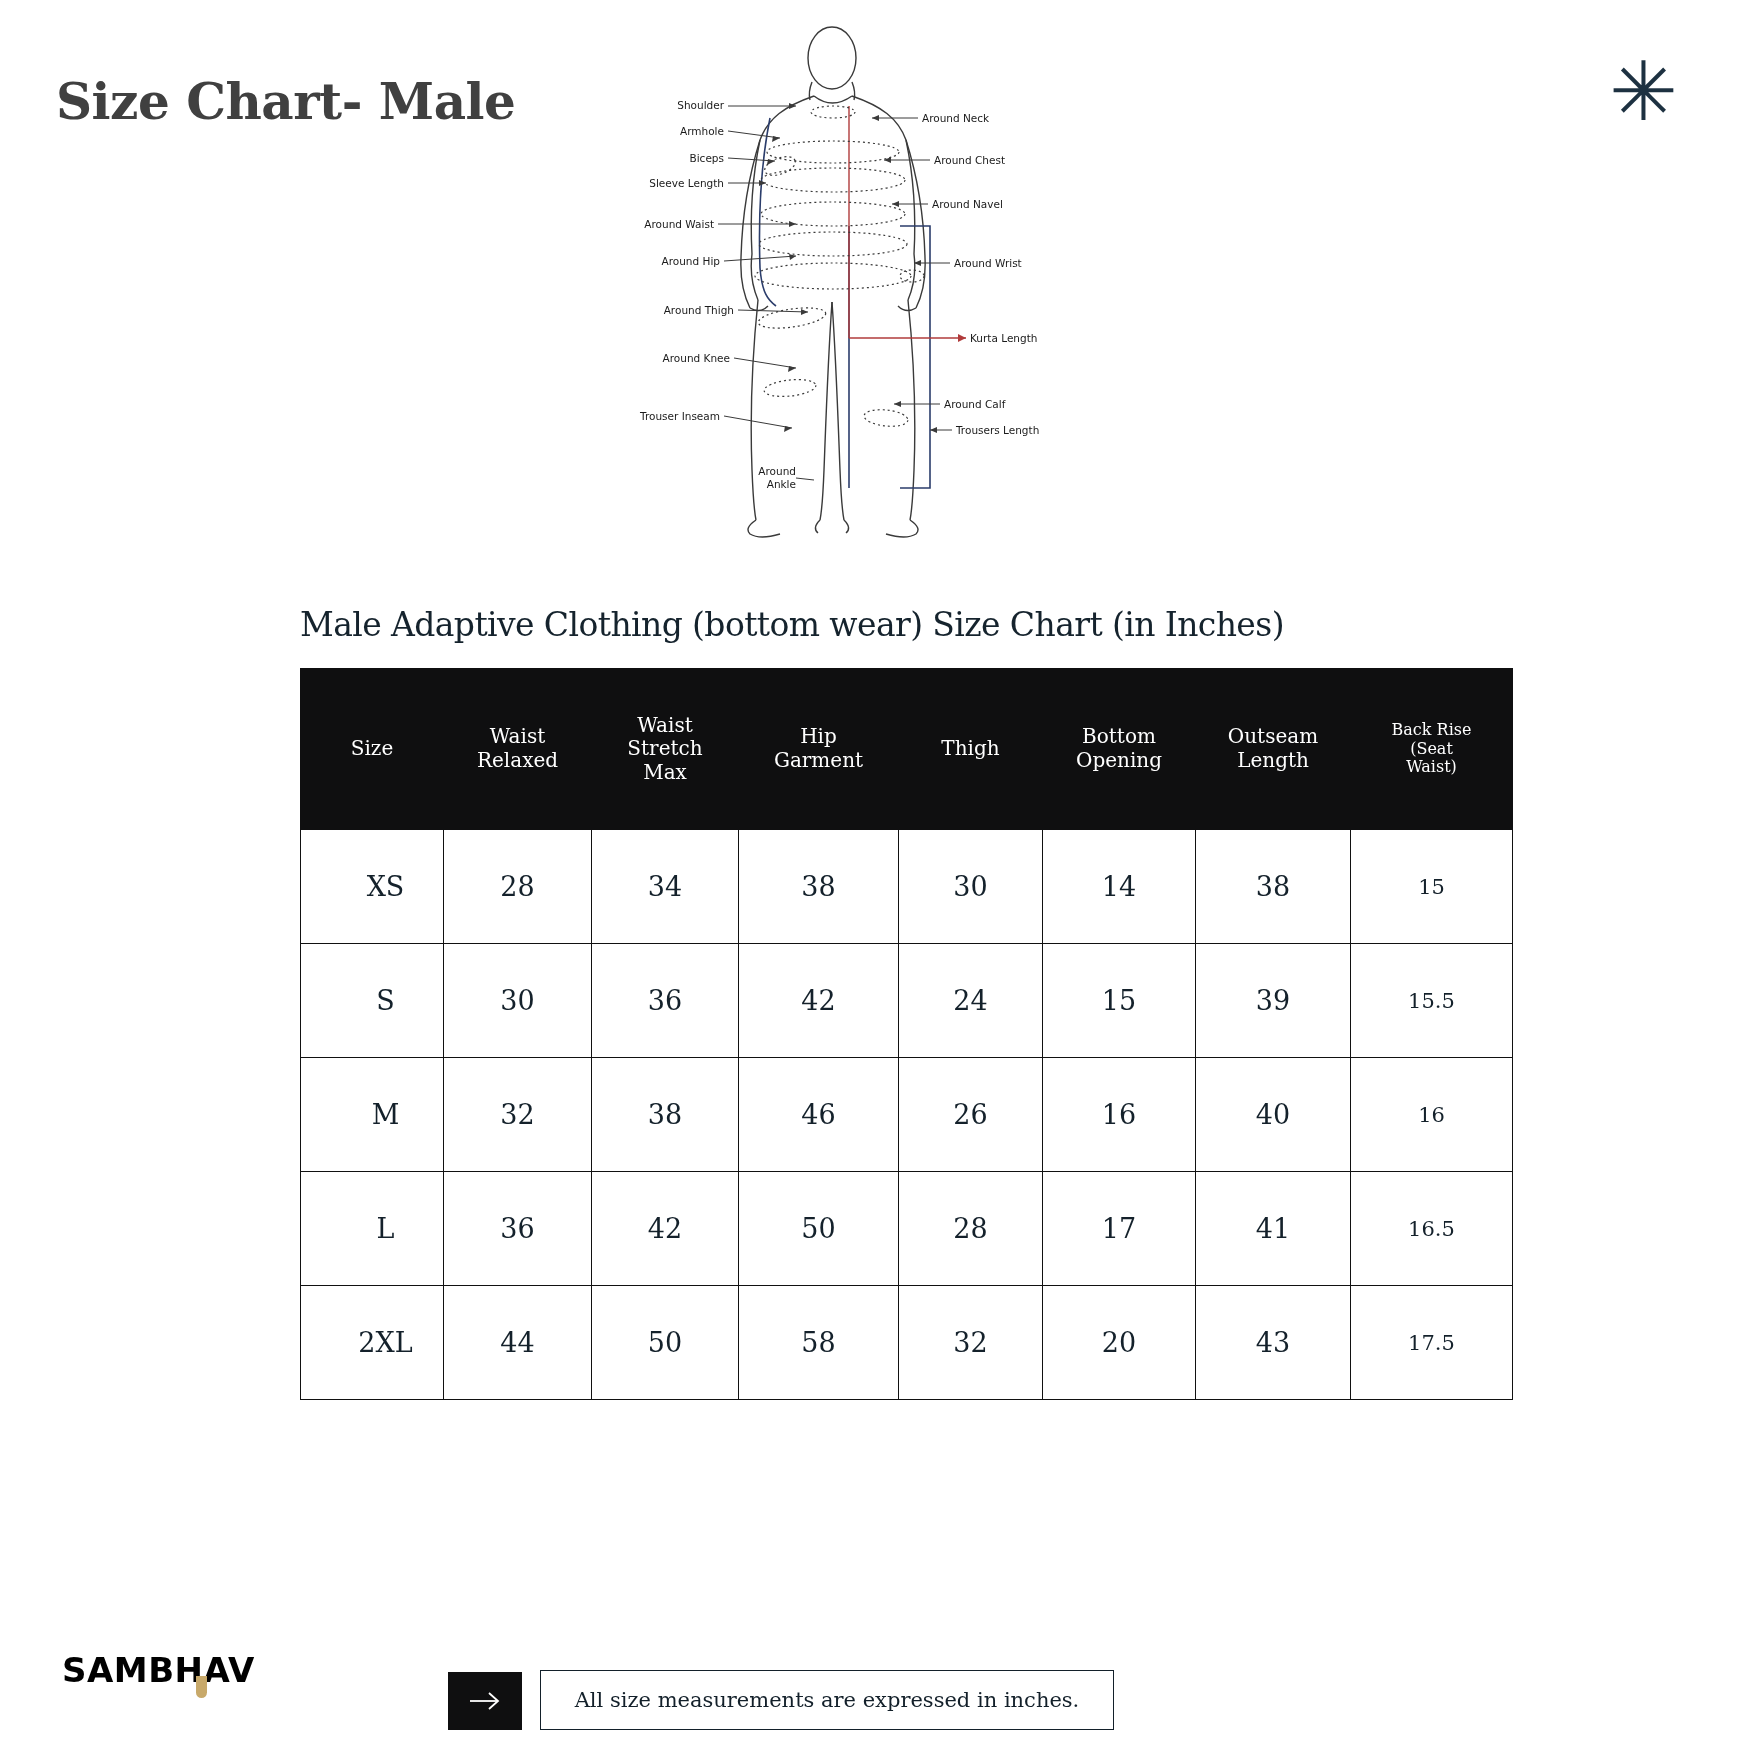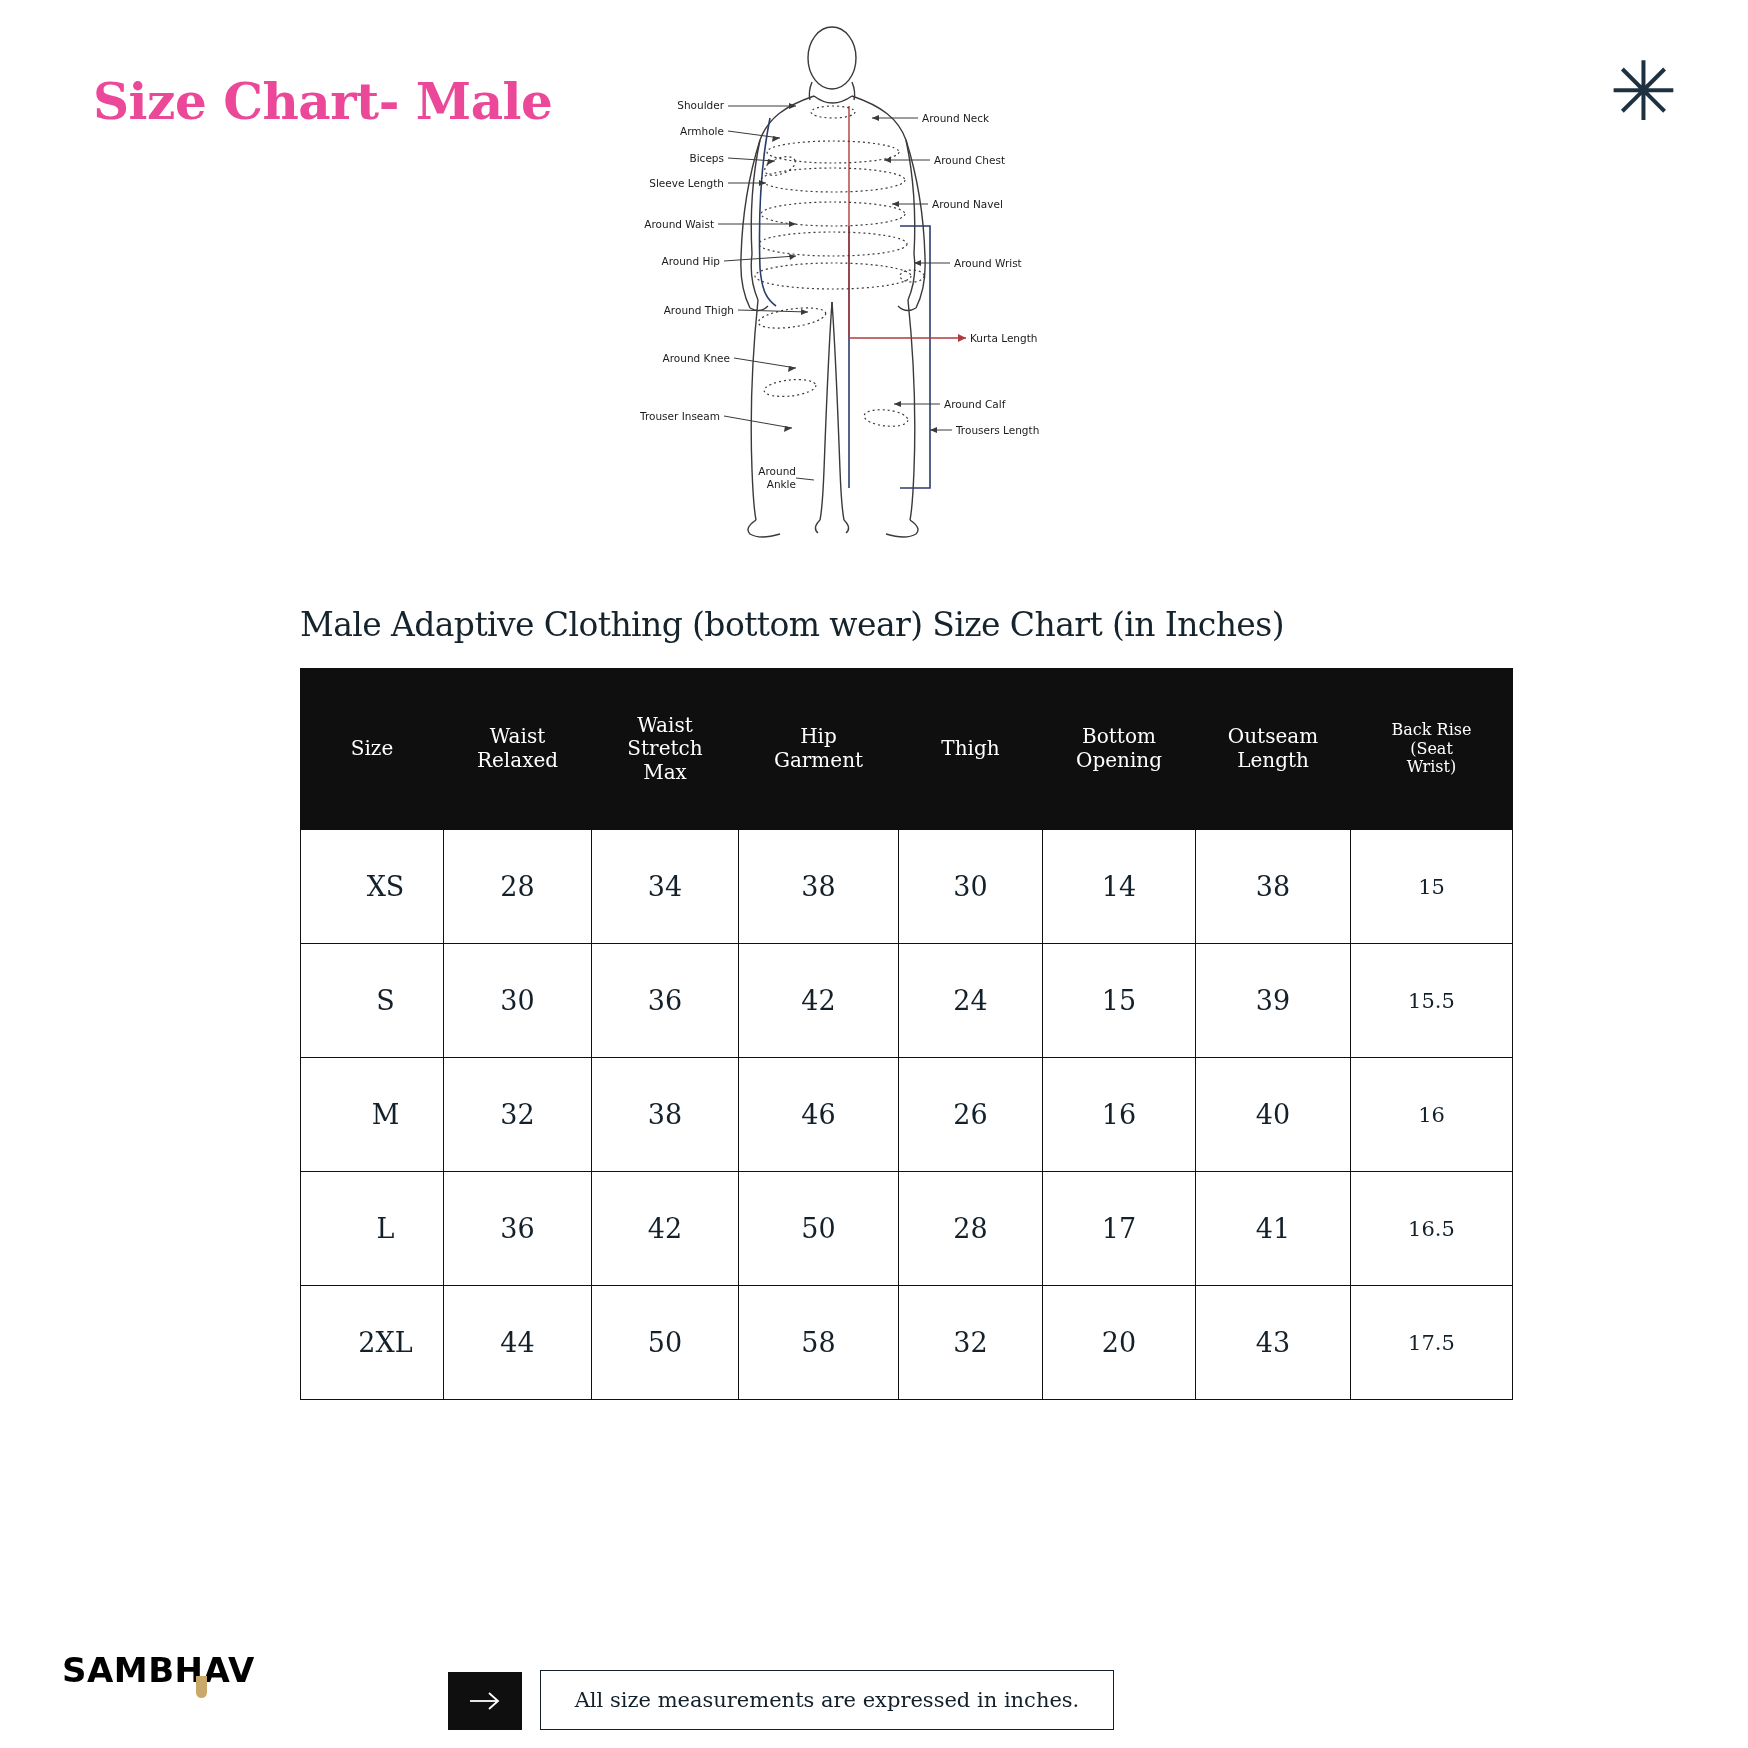--- a/index.html
+++ b/index.html
@@ -18,22 +18,21 @@
 
   
   .page-title {
     position: absolute;
     left: 56px;
     top: 72px;
     font-family: "DejaVu Serif", serif;
     font-size: 50px;
     font-weight: 700;
     letter-spacing: -0.5px;
-    color: #ec4899;
-    margin-left: 37px;
+    color: #404040;
   }
   .asterisk-mark {
     position: absolute;
     right: 70px;
     top: 62px;
     font-size: 82px;
     line-height: 60px;
     color: #1d3141;
     font-family: "DejaVu Sans", sans-serif;
     font-weight: 700;
@@ -324,21 +323,21 @@
         <div>Bottom</div>
         <div>Opening</div>
       </th>
       <th>
         <div>Outseam</div>
         <div>Length</div>
       </th>
       <th class="small-th">
         <div>Back Rise</div>
         <div>(Seat</div>
-        <div>Wrist)</div>
+        <div>Waist)</div>
       </th>
     </tr>
   </thead>
   <tbody>
     <tr>
       <td class="size-cell">XS</td>
       <td>28</td>
       <td>34</td>
       <td>38</td>
       <td>30</td>

